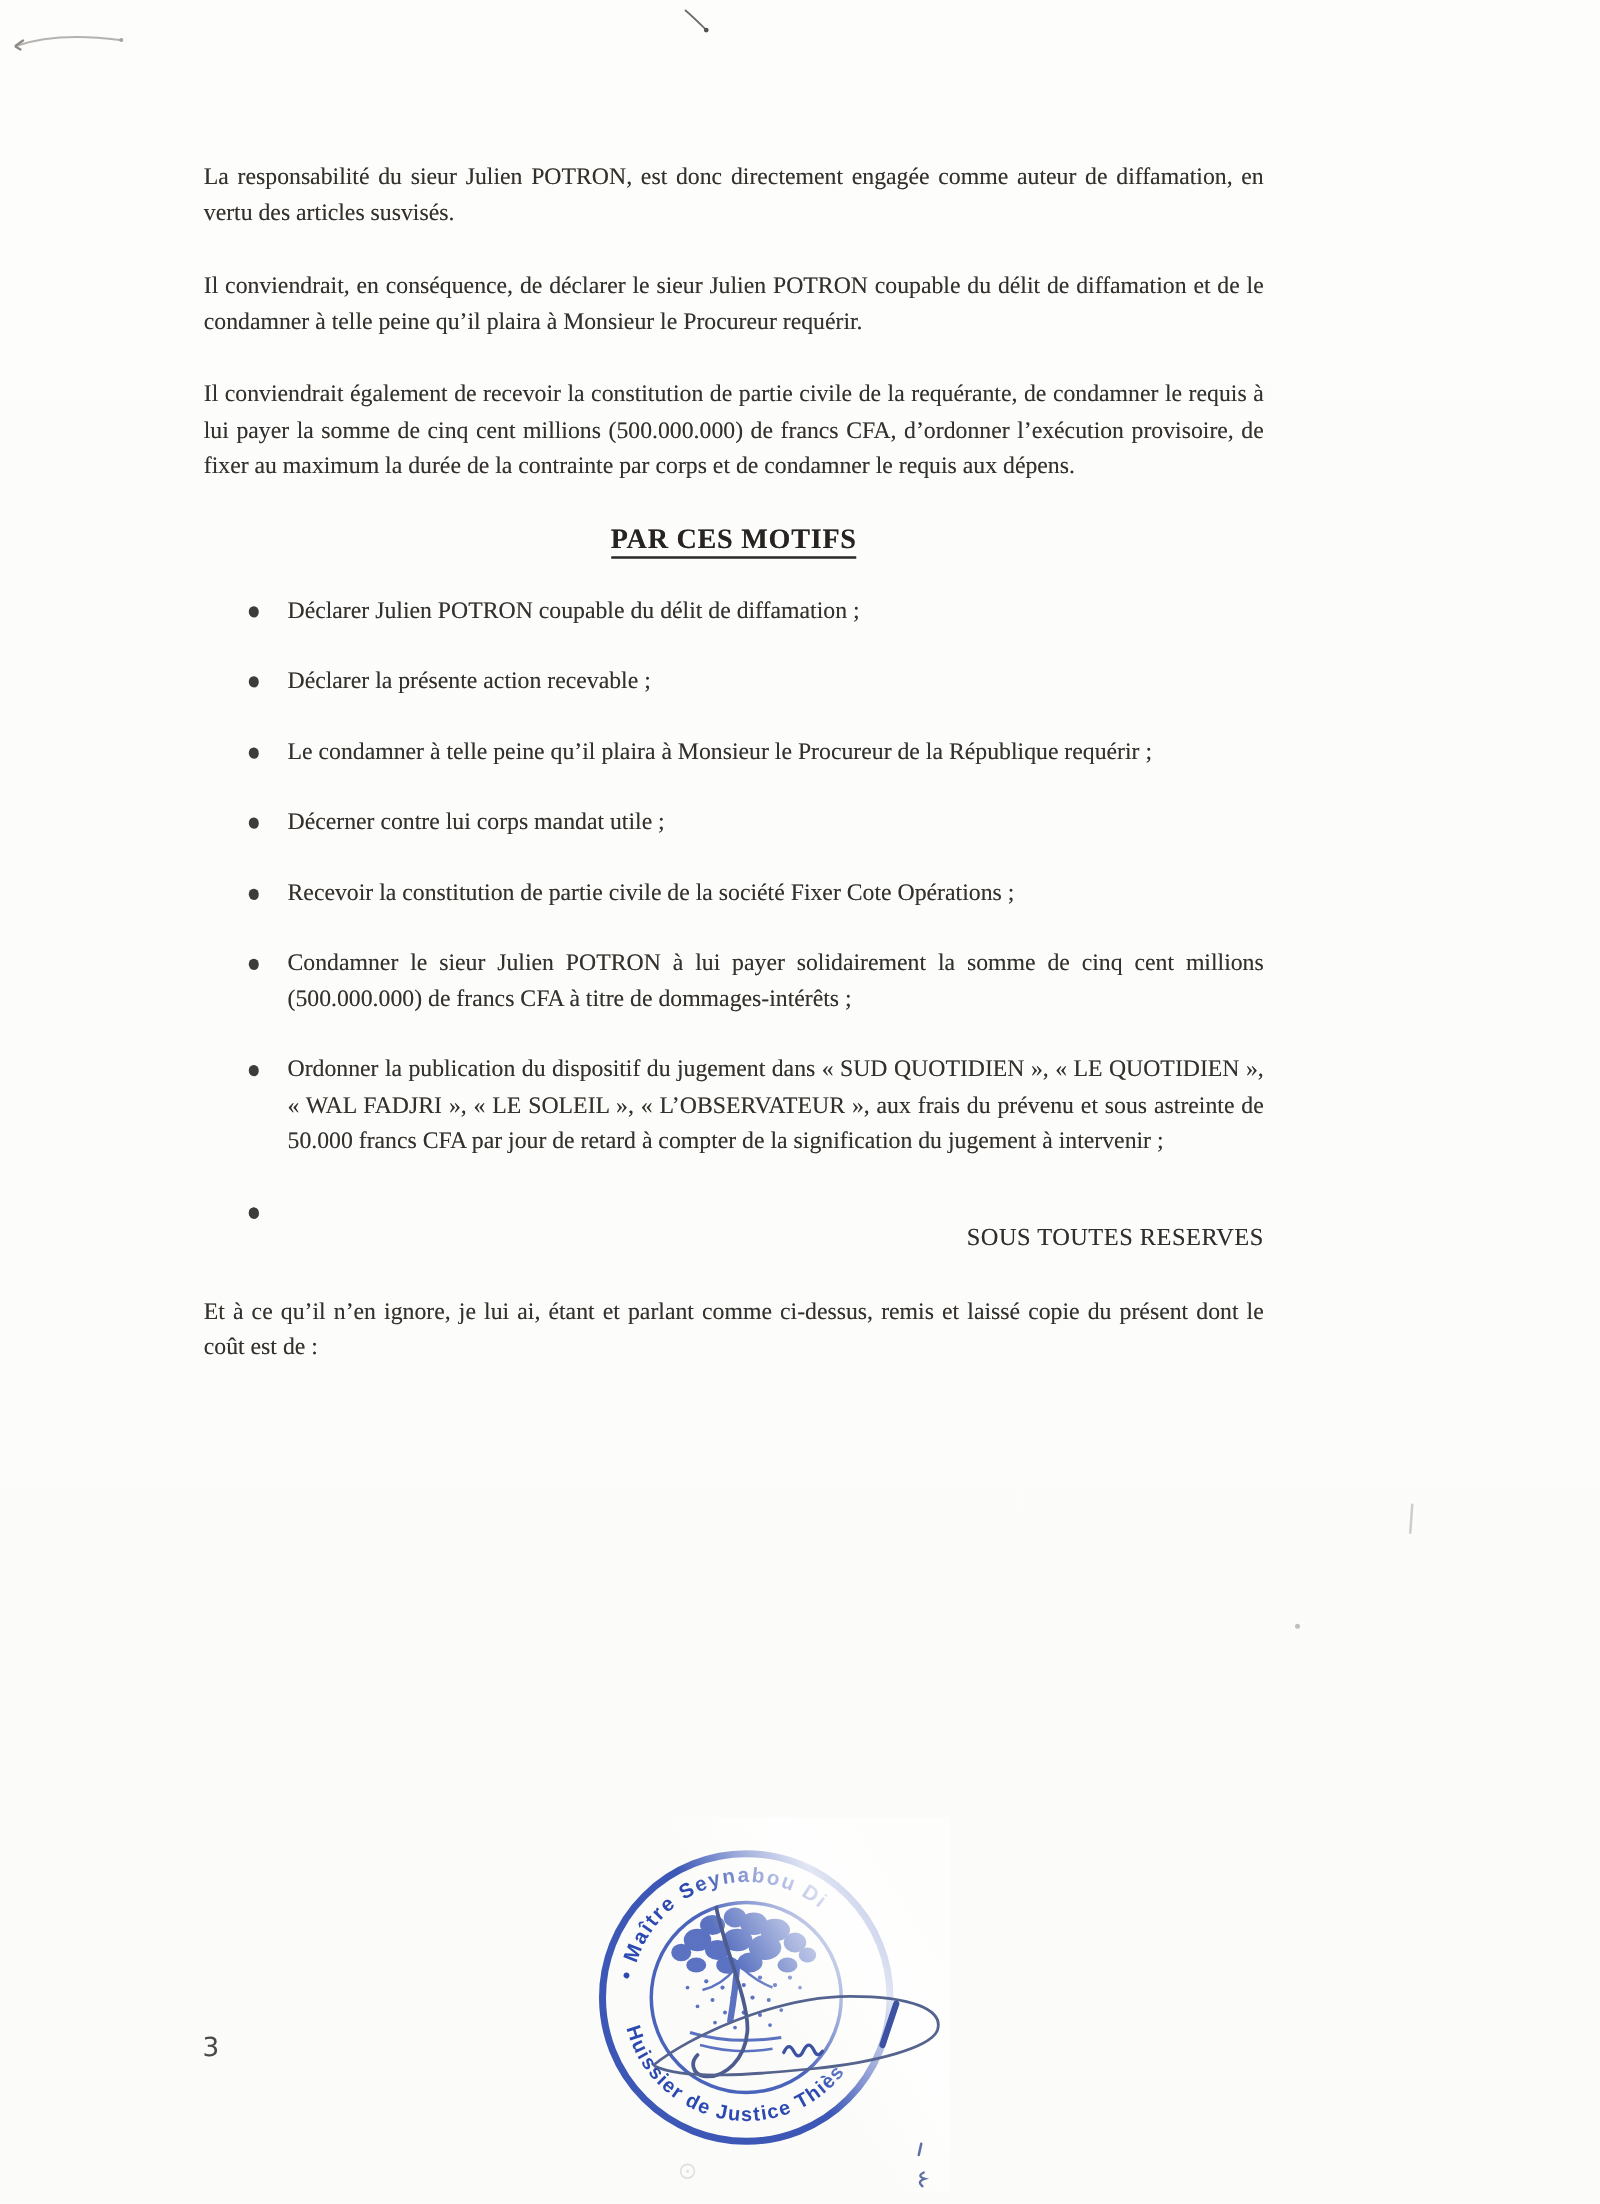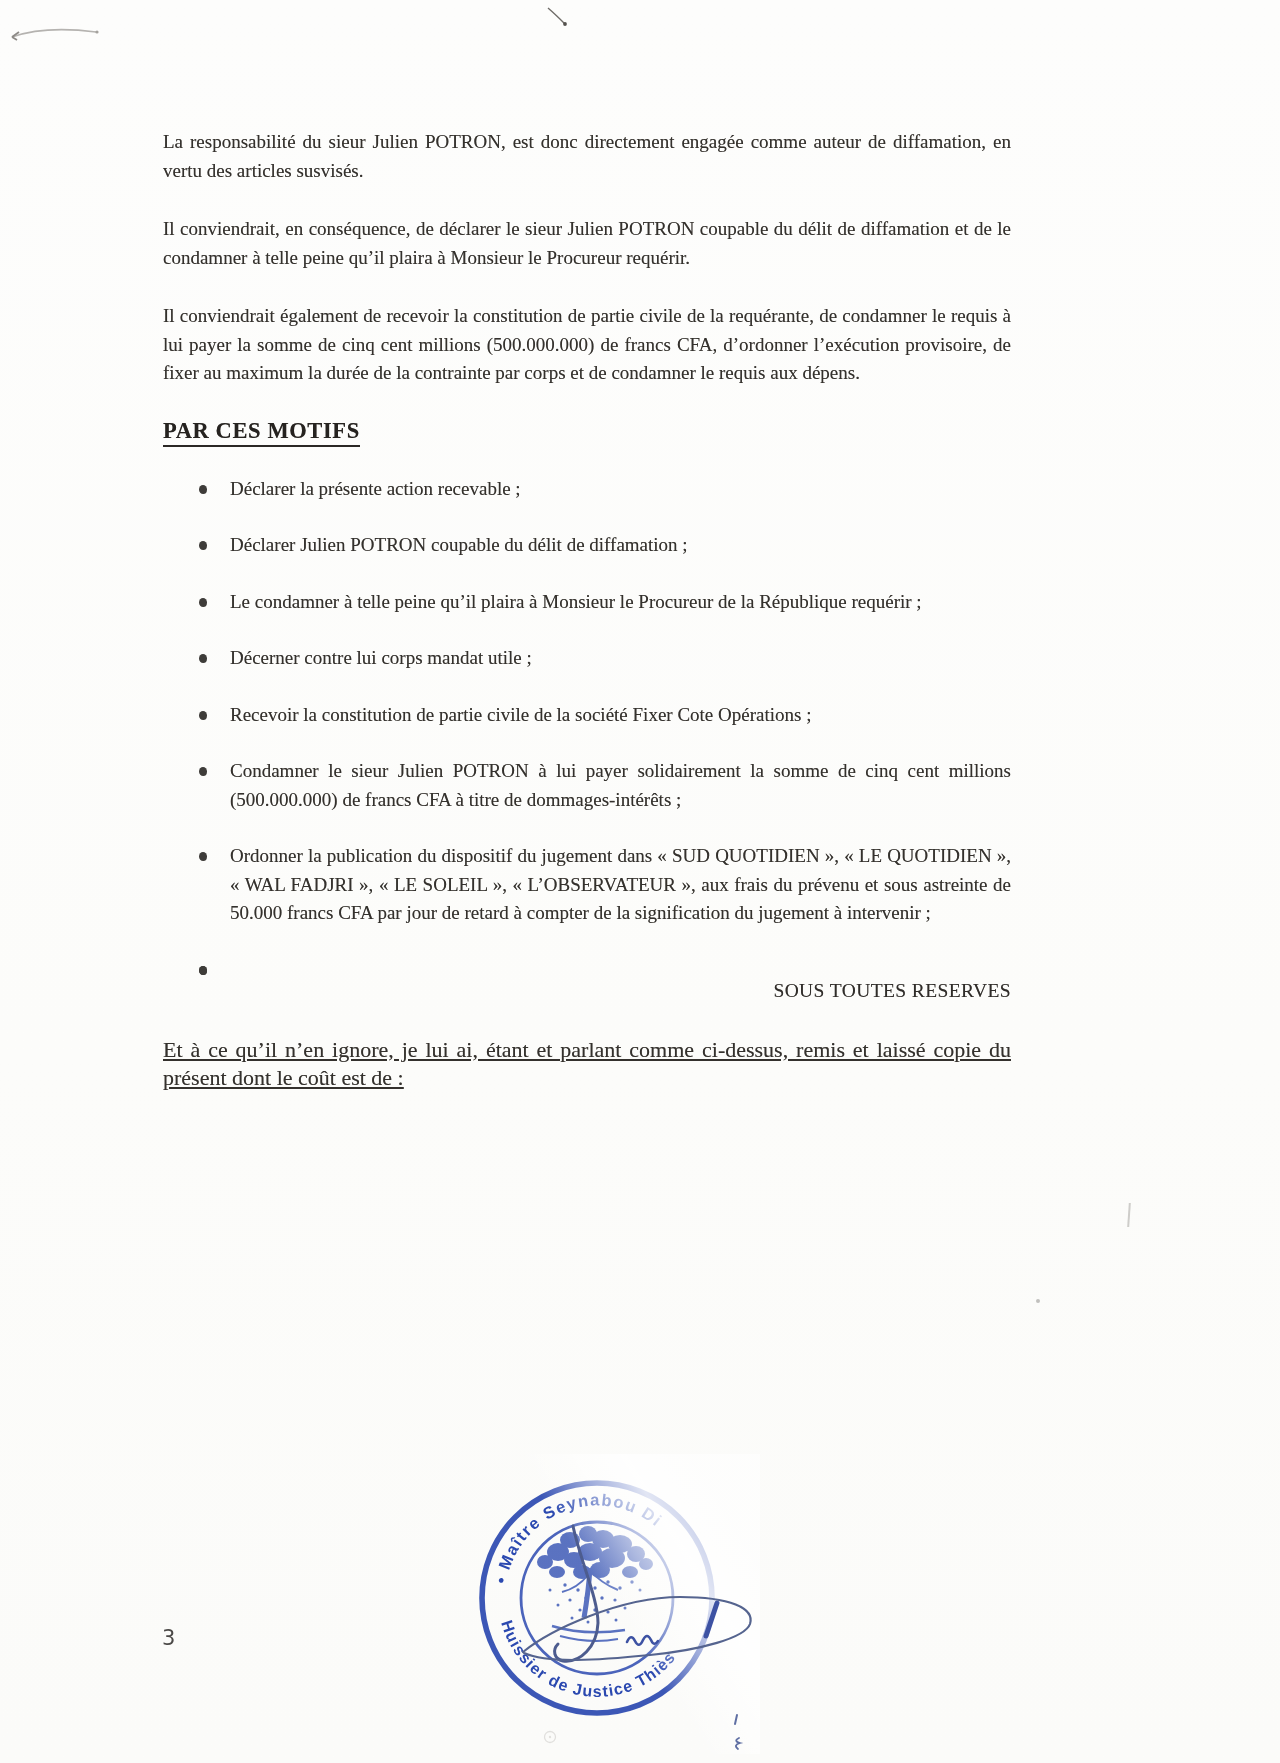--- a/index.html
+++ b/index.html
@@ -14,21 +14,21 @@
   .content{
     position:absolute;left:163px;top:128px;width:848px;
   }
   p.body-par{
     margin:0 0 30px 0;
     font-size:19px;line-height:28.5px;
     text-align:justify;text-justify:inter-word;
     text-shadow:0 0 .5px rgba(55,50,45,.45);
   }
   .heading{
-    text-align:left;margin:27px 0 31px 0;
+    text-align:center;margin:27px 0 31px 0;
     font-size:22.5px;font-weight:bold;color:#262320;
     letter-spacing:.6px;
   }
   .heading span{
     border-bottom:2.2px solid #2b2825;padding-bottom:2px;
     text-shadow:0 0 .5px rgba(40,36,32,.5);
   }
   ul.bullets{list-style:none;margin:0;padding:0;}
   ul.bullets li{
     position:relative;padding-left:67px;margin:0 0 28px 0;
@@ -40,24 +40,23 @@
     position:absolute;left:36px;top:10px;width:8px;height:9px;
     background:#3e3c39;border-radius:50% 50% 48% 52%;
   }
   .subheading{
     text-align:right;margin:52px 0 0 0;
     font-size:19.5px;letter-spacing:.4px;color:#302d2a;
     text-shadow:0 0 .5px rgba(55,50,45,.45);
   }
   .closing{
     margin:34px 0 0 0;
-    font-size:22px;line-height:28.5px;
+    font-size:19px;line-height:28.5px;
     text-align:justify;text-justify:inter-word;
     text-shadow:0 0 .5px rgba(55,50,45,.45);
-    text-decoration:underline;
   }
   .page-number{
     position:absolute;left:162px;top:1626px;
     font-family:"DejaVu Sans","Liberation Sans",sans-serif;
     font-size:21px;color:#4b4947;
   }
   .stamp-wrap{position:absolute;left:440px;top:1440px;width:480px;height:323px;}
   .stamp-wrap svg{display:block;width:480px;height:323px;}
   .stamp-text{font-family:"Liberation Sans","DejaVu Sans",sans-serif;font-weight:bold;}
   
@@ -73,22 +72,22 @@
   <div class="content">
     <p class="body-par">La responsabilité du sieur Julien POTRON, est donc directement engagée comme auteur de diffamation, en vertu des articles susvisés.</p>
     <p class="body-par">Il conviendrait, en conséquence, de déclarer le sieur Julien POTRON coupable du délit de diffamation et de le condamner à telle peine qu’il plaira à Monsieur le Procureur requérir.</p>
     <p class="body-par">Il conviendrait également de recevoir la constitution de partie civile de la requérante, de condamner le requis à lui payer la somme de cinq cent millions (500.000.000) de francs CFA, d’ordonner l’exécution provisoire, de fixer au maximum la durée de la contrainte par corps et de condamner le requis aux dépens.</p>
 
     <div class="heading">
       <span>PAR CES MOTIFS</span>
     </div>
 
     <ul class="bullets">
+      <li><span class="dot"></span><span>Déclarer Julien POTRON coupable du délit de diffamation ;</span></li>
       <li><span class="dot"></span><span>Déclarer la présente action recevable ;</span></li>
-      <li><span class="dot"></span><span>Déclarer Julien POTRON coupable du délit de diffamation ;</span></li>
       <li><span class="dot"></span><span>Le condamner à telle peine qu’il plaira à Monsieur le Procureur de la République requérir ;</span></li>
       <li><span class="dot"></span><span>Décerner contre lui corps mandat utile ;</span></li>
       <li><span class="dot"></span><span>Recevoir la constitution de partie civile de la société Fixer Cote Opérations ;</span></li>
       <li><span class="dot"></span><span>Condamner le sieur Julien POTRON à lui payer solidairement la somme de cinq cent millions (500.000.000) de francs CFA à titre de dommages-intérêts ;</span></li>
       <li><span class="dot"></span><span>Ordonner la publication du dispositif du jugement dans « SUD QUOTIDIEN », « LE QUOTIDIEN », « WAL FADJRI », « LE SOLEIL », « L’OBSERVATEUR », aux frais du prévenu et sous astreinte de 50.000 francs CFA par jour de retard à compter de la signification du jugement à intervenir ;</span></li>
       <li><span class="dot"></span></li>
       <li><span class="dot"></span></li>
     </ul>
 
     <div class="subheading">SOUS TOUTES RESERVES</div>

